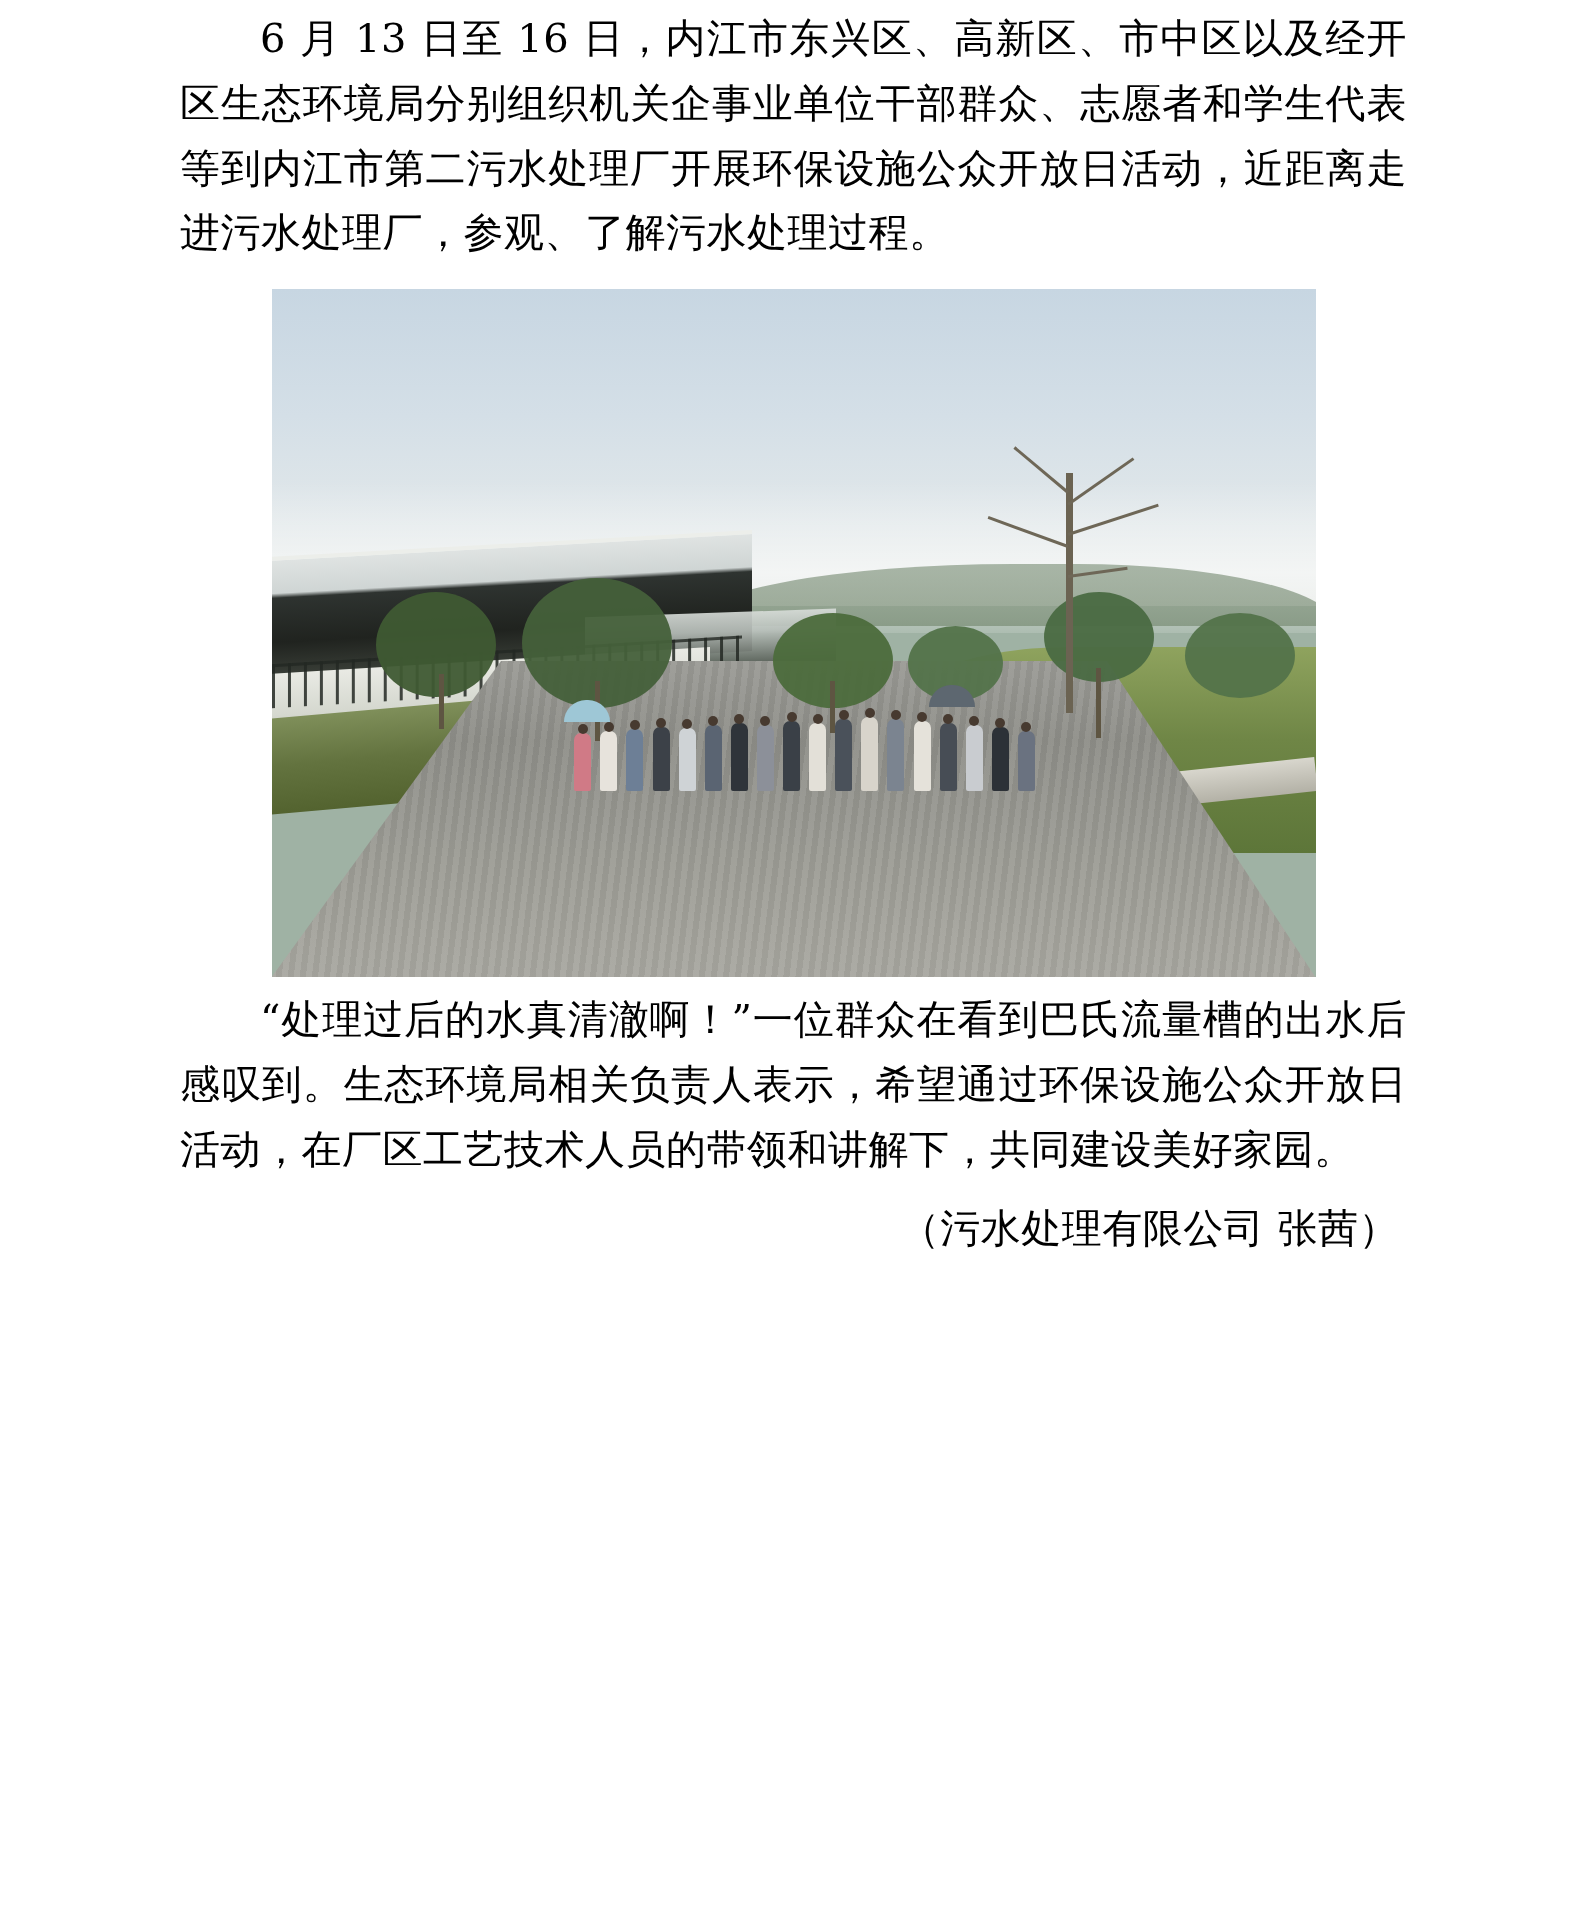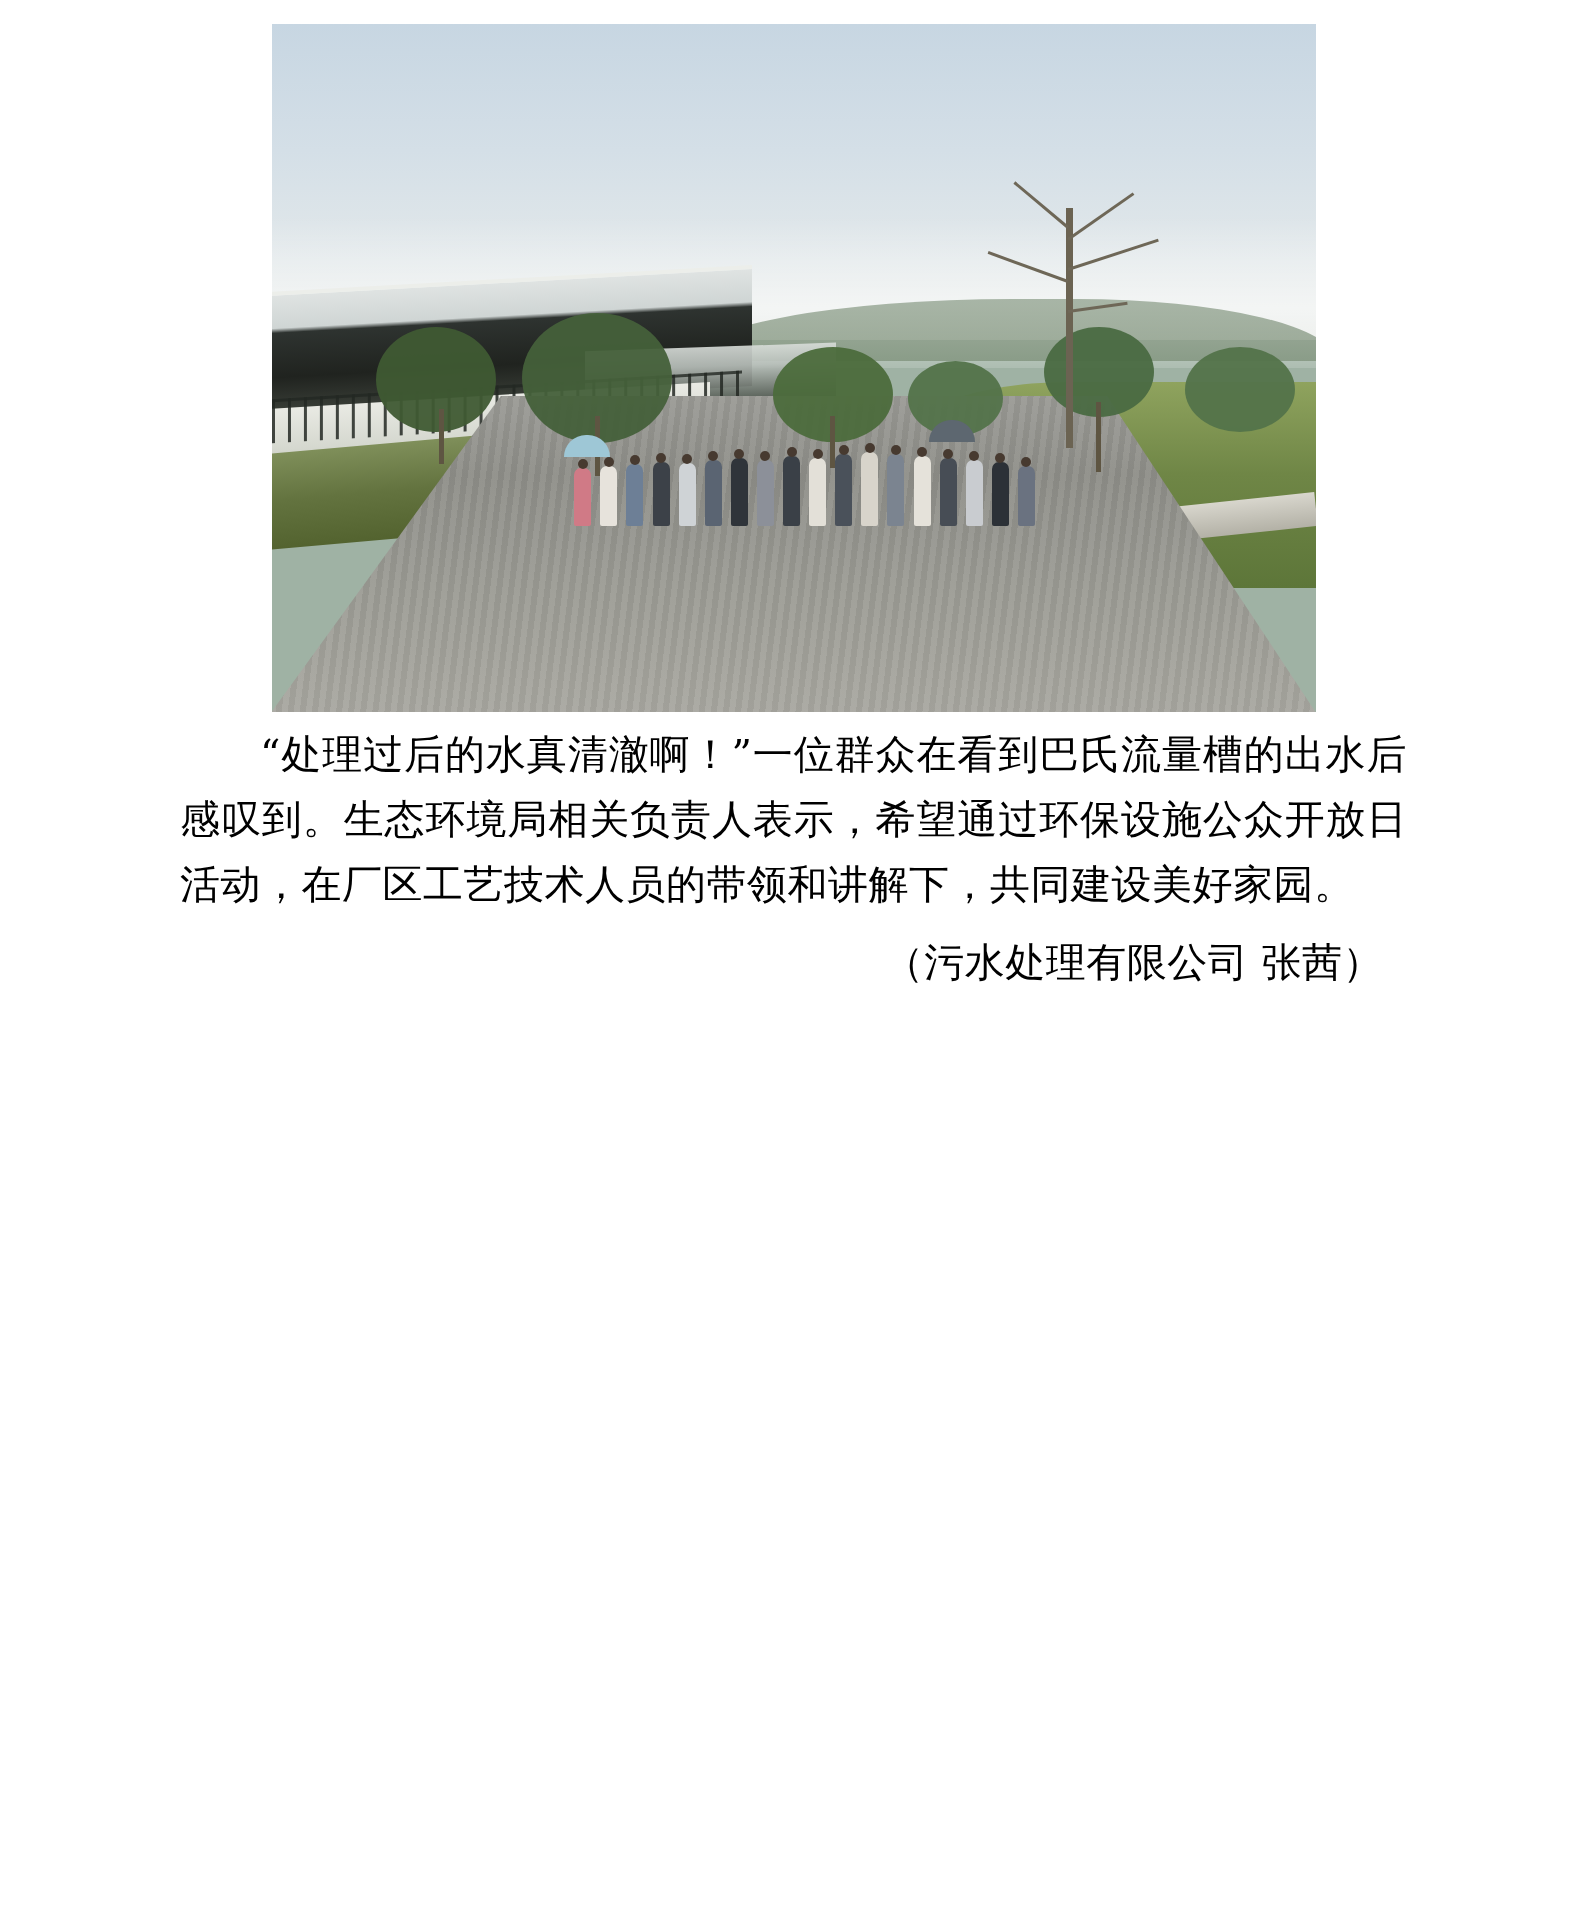--- a/index.html
+++ b/index.html
@@ -209,30 +209,31 @@
   .umbrella {
     position: absolute;
     width: 46px;
     height: 22px;
     border-radius: 23px 23px 0 0;
   }
   .sign {
     text-align: right;
     font-size: 40px;
     line-height: 1.6;
-    margin: 14px 16px 0 0;
+    margin: 14px 0 0 0;
     padding-right: 8px;
     letter-spacing: 0.5px;
   }
 </style>
 </head>
 <body>
 
 <div class="page">
 
+  <p class="para first">6 月 13 日至 16 日，内江市东兴区、高新区、市中区以及经开区生态环境局分别组织机关企事业单位干部群众、志愿者和学生代表等到内江市第二污水处理厂开展环保设施公众开放日活动，近距离走进污水处理厂，参观、了解污水处理过程。</p>
 
 
   <div class="figure">
     <div class="photo">
       <div class="sky"></div>
       <div class="sky-haze"></div>
       <div class="far-hills"></div>
 
       <div class="building"></div>
       <div class="building2"></div>

